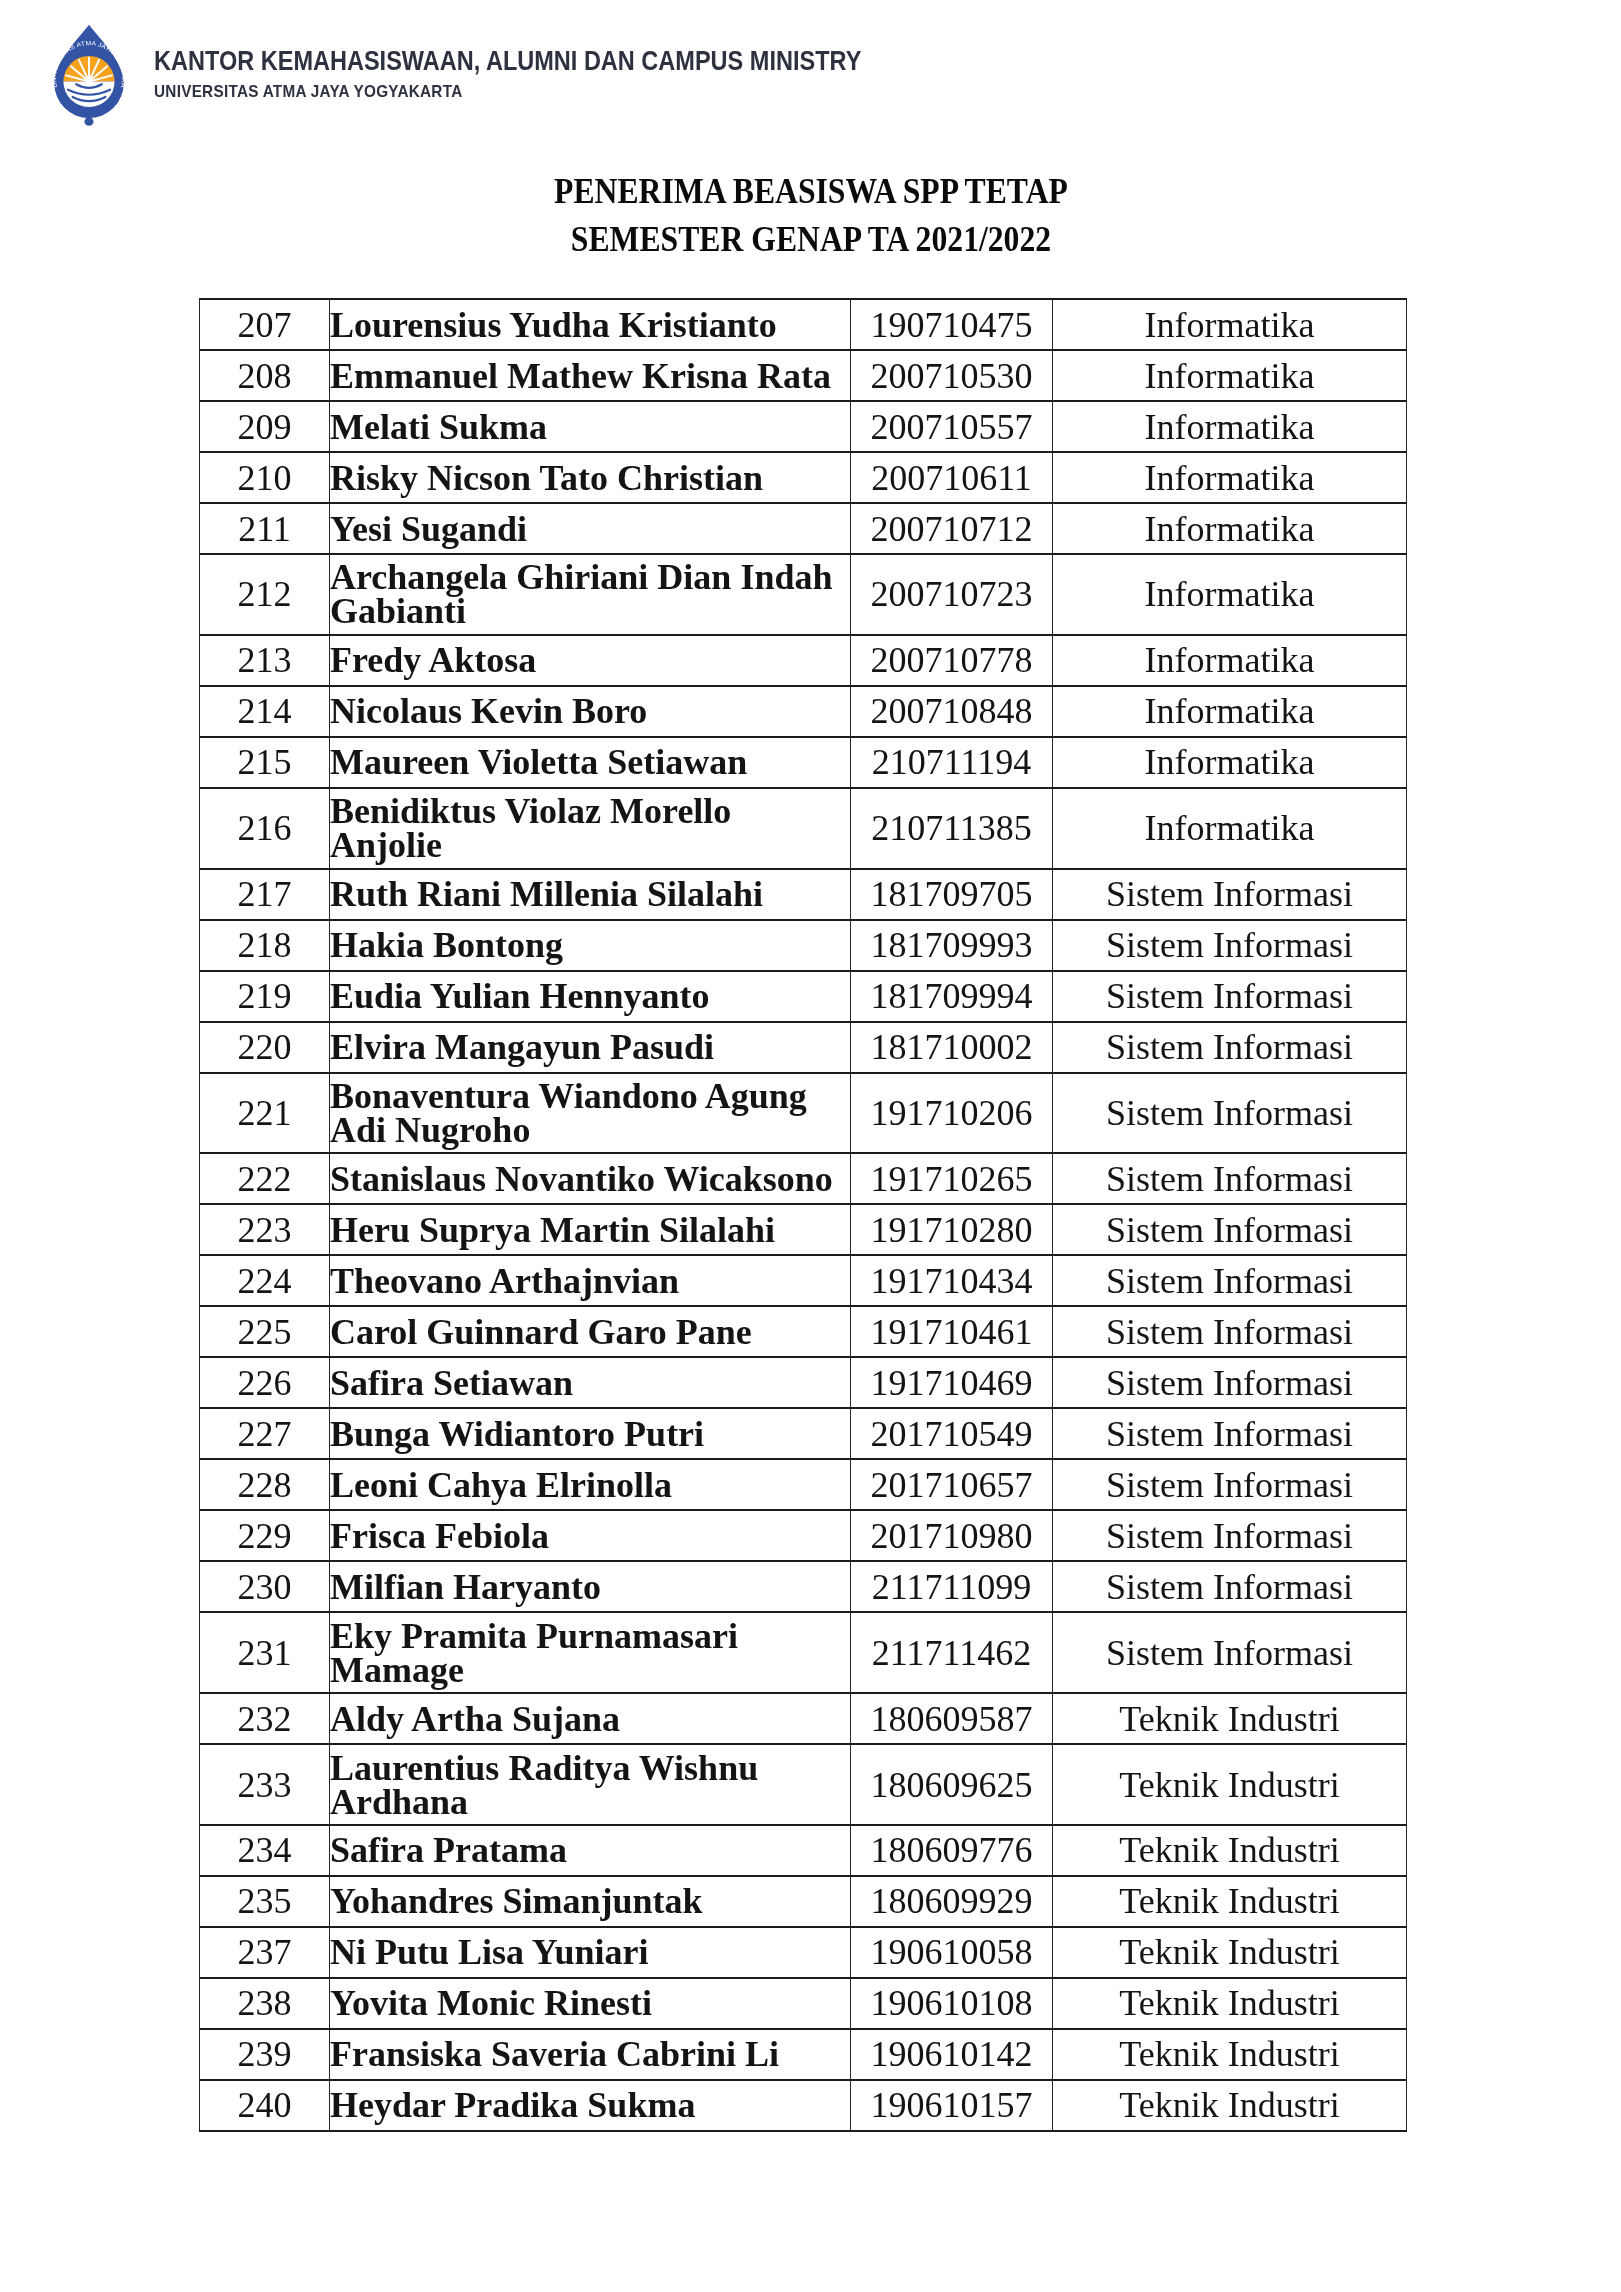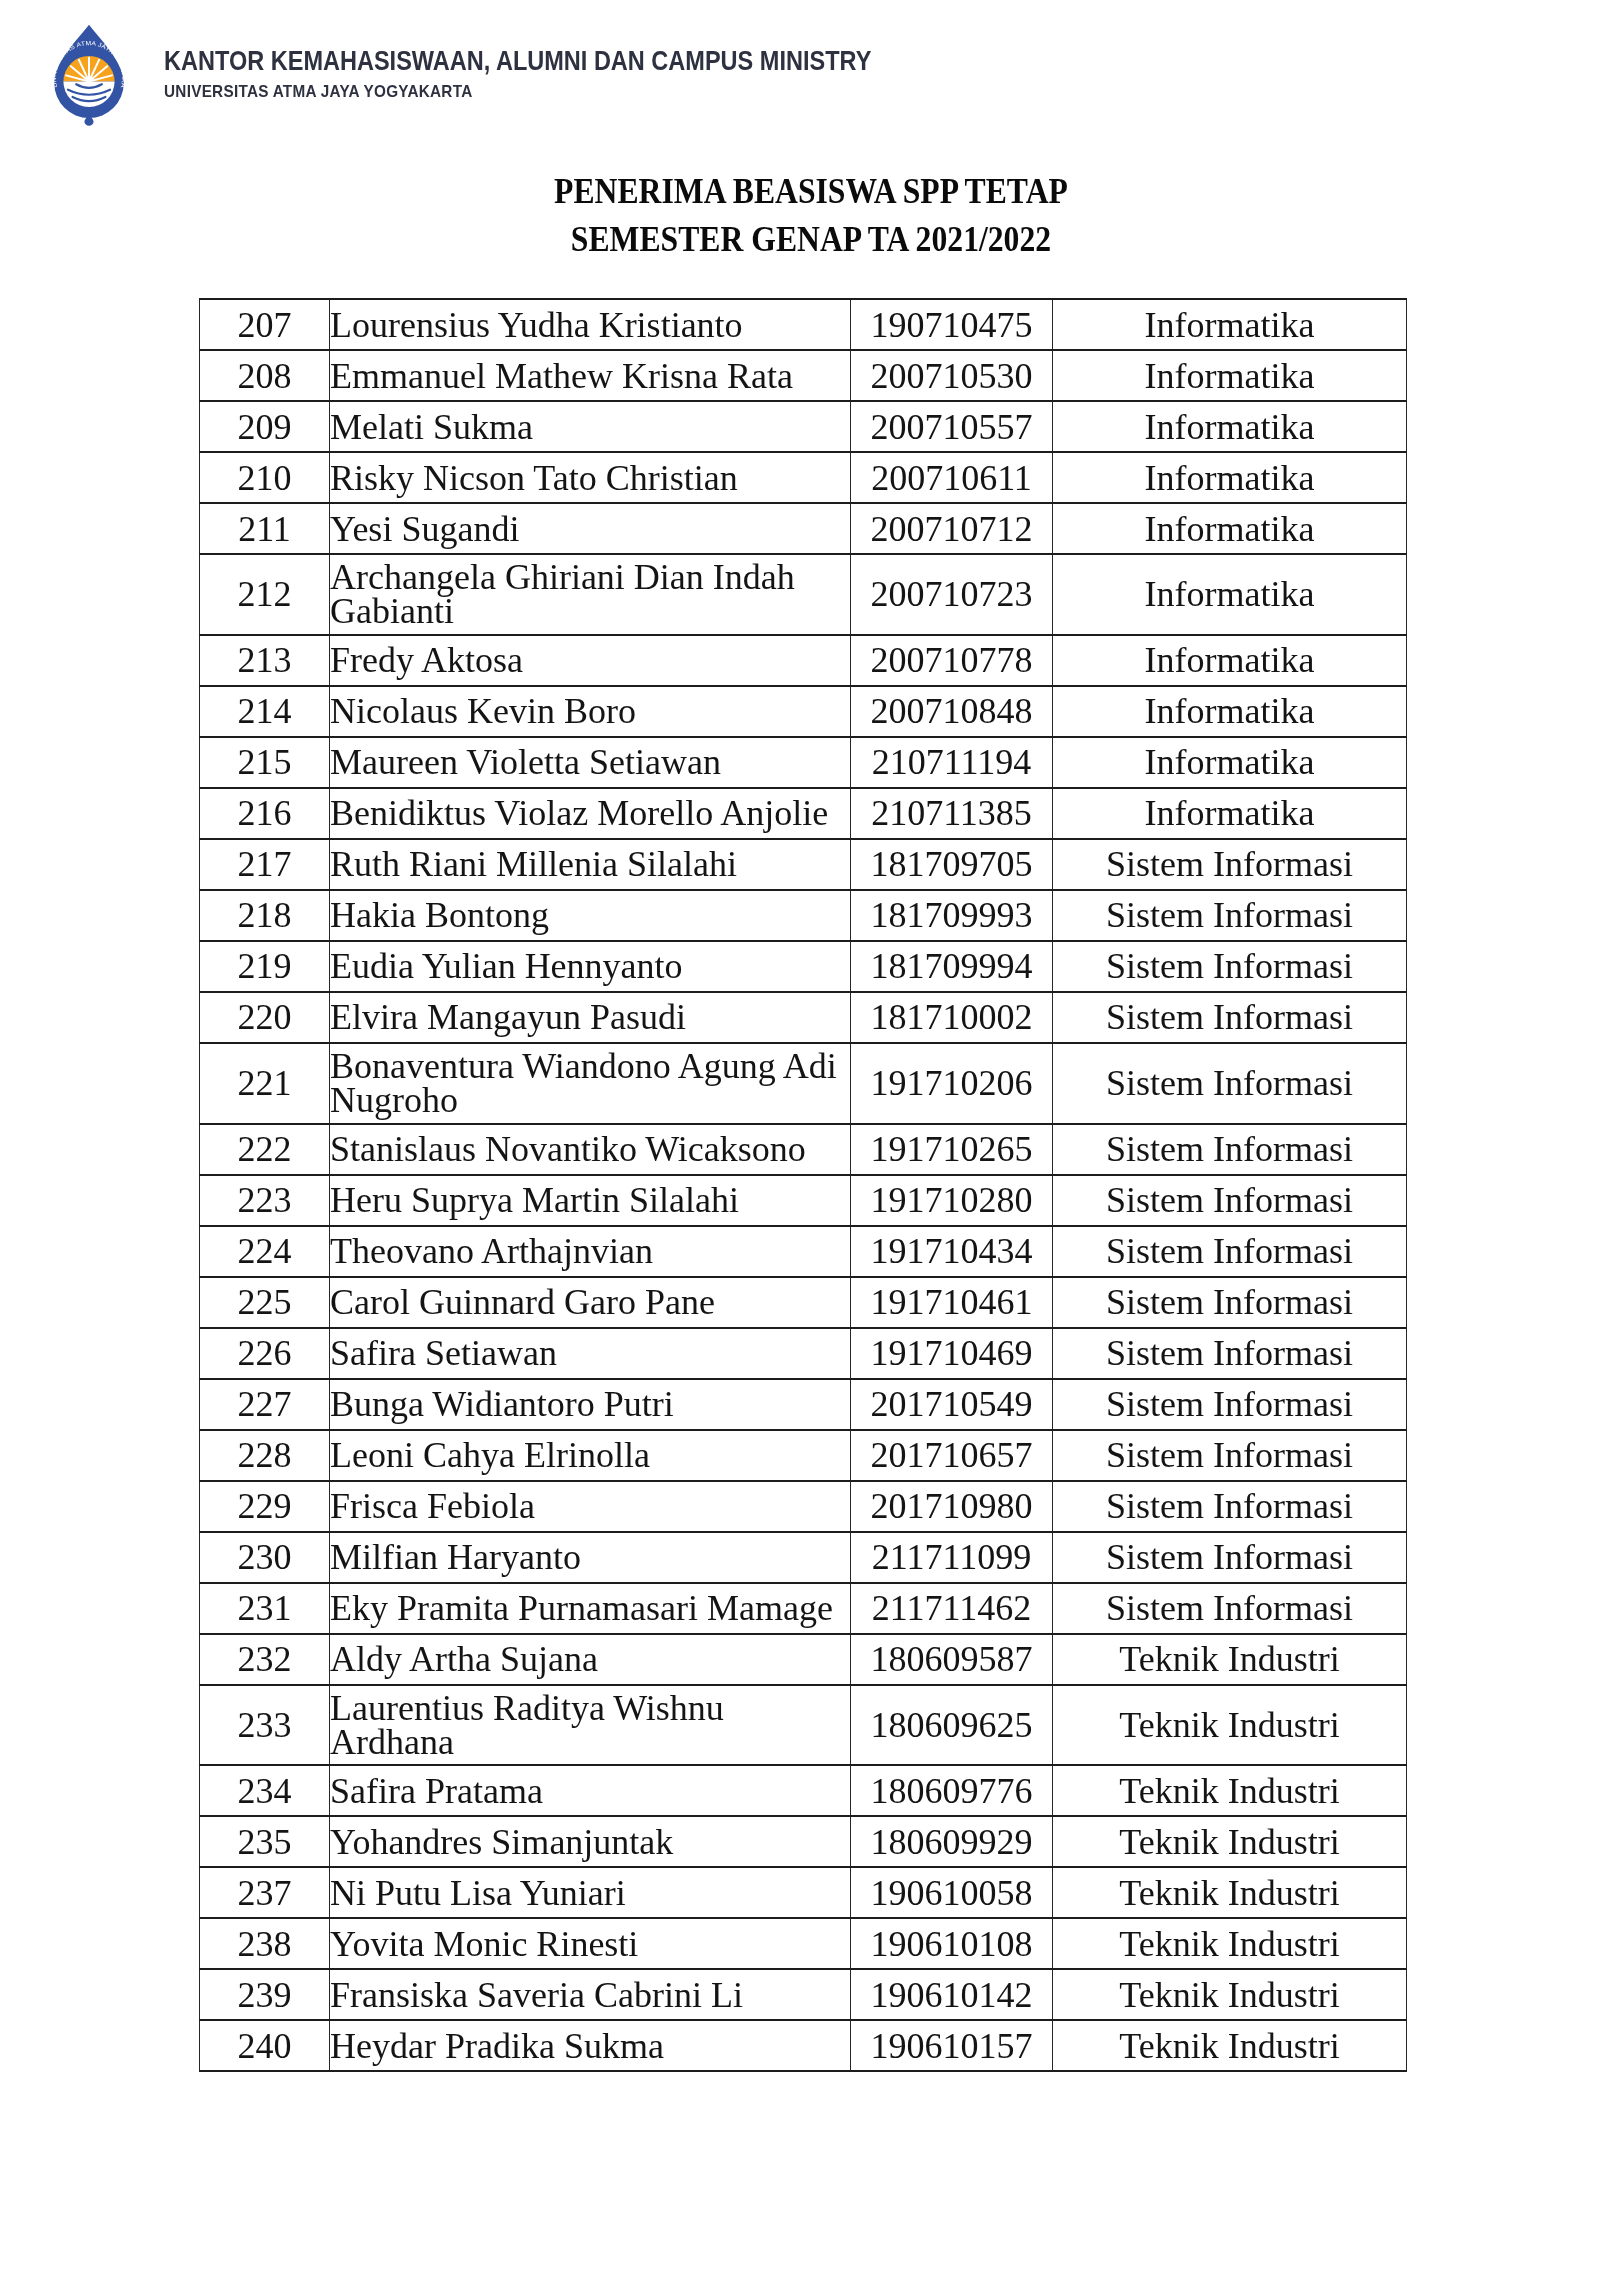--- a/index.html
+++ b/index.html
@@ -16,21 +16,21 @@
   .letterhead {
     position: absolute;
     left: 39px;
     top: 23px;
     display: flex;
     align-items: flex-start;
   }
   .logo-wrap { width: 100px; height: 106px; flex: 0 0 auto; }
   .logo-wrap svg { width: 100px; height: 106px; display: block; }
   .head-text {
-    margin-left: 25px;
+    margin-left: 15px;
     padding-top: 23px;
     color: #2e3140;
     font-family: "Liberation Sans", sans-serif;
   }
   .office {
     font-weight: bold;
     font-size: 28px;
     line-height: 30px;
     white-space: nowrap;
     transform: scaleX(0.84);
@@ -82,21 +82,21 @@
     border-top: 2.7px solid #1c1c1c;
     border-bottom: 2.7px solid #1c1c1c;
     height: 51px;
     line-height: 34px;
     padding: 5.4px 0;
     box-sizing: border-box;
     vertical-align: middle;
     overflow: hidden;
   }
   td.c-no    { text-align: center; }
-  td.c-name  { text-align: left; padding-left: 15px; padding-right: 72px; }
+  td.c-name  { text-align: left; padding-left: 15px; padding-right: 72px; font-weight: bold; }
   td.c-npm   { text-align: center; }
   td.c-prodi { text-align: center; }
 </style>
 </head>
 <body>
 
 <div class="page">
 
   <div class="letterhead">
     <div class="logo-wrap">

